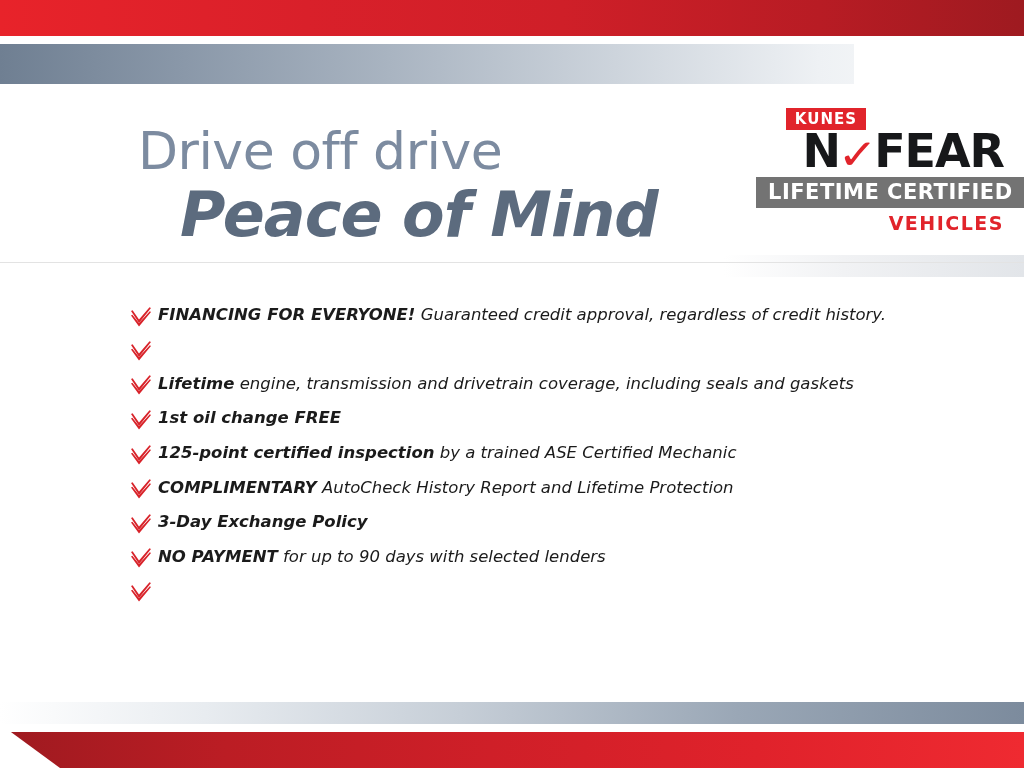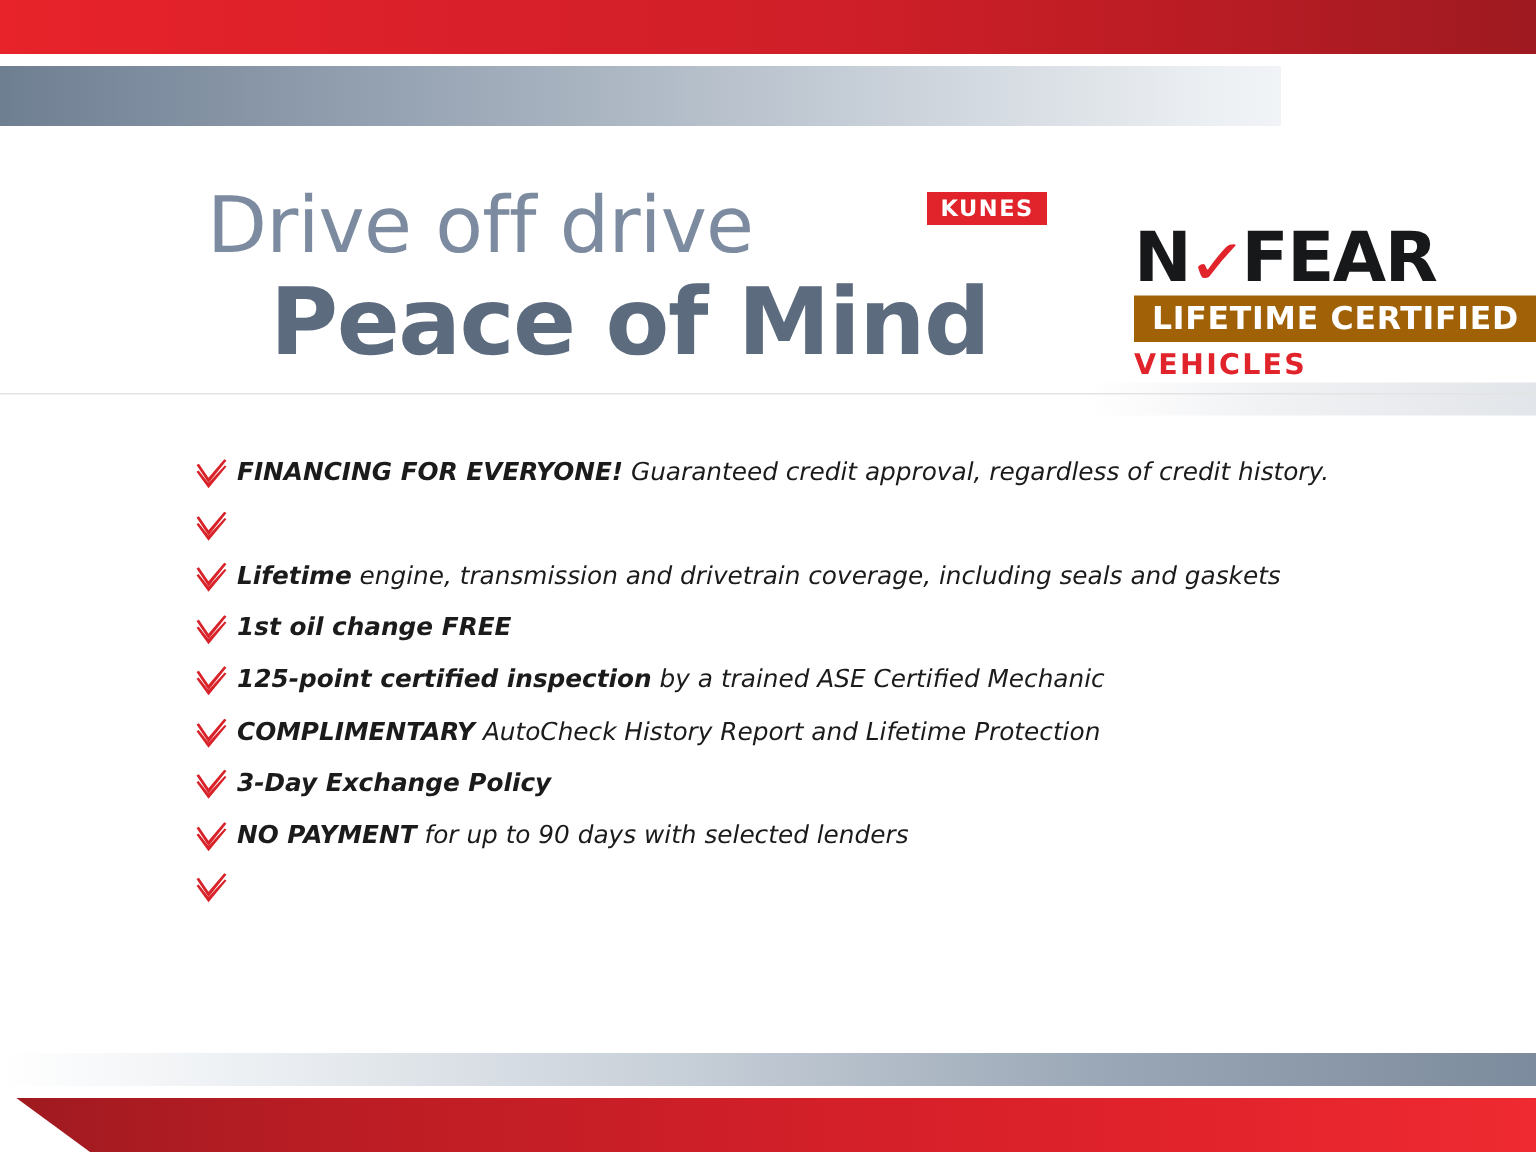--- a/index.html
+++ b/index.html
@@ -88,35 +88,35 @@
     font-size: 52px;
     font-weight: 400;
     color: #7c8ba0;
     letter-spacing: -0.5px;
     line-height: 1.0;
   }
   .headline .line2 {
     font-family: "DejaVu Sans", sans-serif;
     font-size: 62px;
     font-weight: 700;
+    font-style: italic;
     color: #5c6b7e;
     letter-spacing: -1px;
     line-height: 1.1;
     margin-top: 4px;
     margin-left: 42px;
   }
 
   
   .logo {
     position: absolute;
     right: 20px;
     top: 108px;
     width: 248px;
-    text-align: left;
-    margin-top: 20px;
+    text-align: right;
   }
   .logo .kunes {
     background: #e1242b;
     color: #ffffff;
     font-weight: 700;
     font-size: 15px;
     letter-spacing: 1px;
     display: inline-block;
     padding: 2px 9px 2px 9px;
     font-family: "DejaVu Sans", sans-serif;
@@ -137,21 +137,21 @@
   .logo .nofear .check {
     color: #e1242b;
     font-size: 42px;
     position: relative;
     top: 2px;
     left: 0px;
     display: inline-block;
     transform: scaleX(1.15);
   }
   .logo .lifetime {
-    background: #a16207;
+    background: #737373;
     color: #ffffff;
     font-family: "DejaVu Sans", sans-serif;
     font-weight: 700;
     font-size: 21px;
     letter-spacing: 0.5px;
     display: inline-block;
     padding: 3px 12px 4px 12px;
     margin-top: 3px;
     white-space: nowrap;
   }
@@ -184,21 +184,21 @@
 
   
   .bullets {
     position: absolute;
     left: 130px;
     top: 305px;
     width: 840px;
   }
   .bullet {
     display: flex;
-    align-items: center;
+    align-items: flex-end;
     margin-bottom: 14px;
   }
   .bullet .chk {
     flex: 0 0 auto;
     width: 22px;
     margin-right: 6px;
     color: #d8232a;
     font-size: 20px;
     line-height: 20px;
     position: relative;

